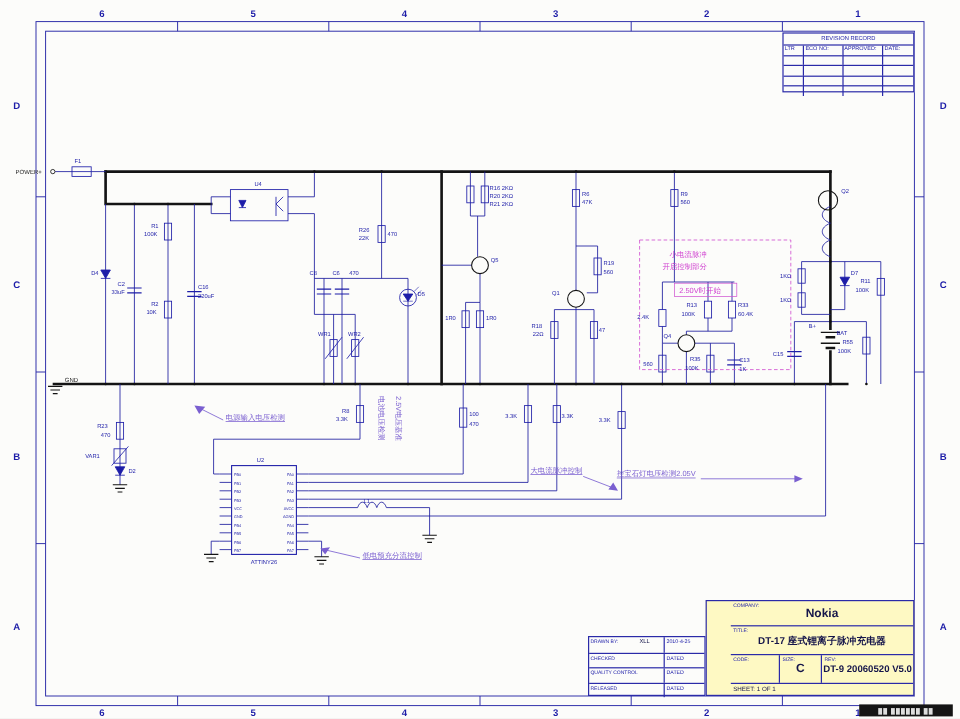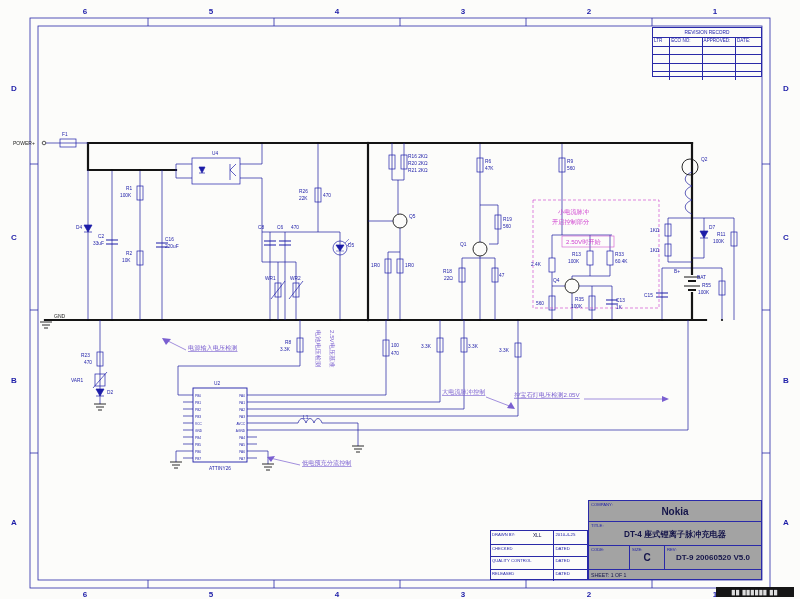--- a/index.html
+++ b/index.html
@@ -15,21 +15,21 @@
   .t-pin{fill:#1d1da8;font-size:3.2px;}
   .t-frame{fill:#1d1da8;font-size:8px;font-weight:bold;}
   
   .ovl{position:absolute;box-sizing:border-box;color:#15154a;}
   .rev-table{left:652px;top:27px;width:110px;height:50px;border:1px solid #2a2aa8;font-size:4.6px;color:#1d1da8;background:#fcfcfa;}
   .rev-title{height:9px;line-height:9px;text-align:center;border-bottom:0.5px solid #2a2aa8;font-size:4.8px;}
   .rev-grid{display:grid;grid-template-columns:15% 30% 31% 24%;}
   .rev-grid span{border-left:0.5px solid #2a2aa8;border-top:0.5px solid #2a2aa8;height:7.4px;padding-left:1px;overflow:hidden;}
   .rev-grid span:first-child{border-left:none;}
   .rev-head span{border-top:none;height:8px;}
-  .tblock{left:588px;top:500px;width:174px;height:80px;border:1px solid #2a2aa8;background:#a3a3a3;}
+  .tblock{left:588px;top:500px;width:174px;height:80px;border:1px solid #2a2aa8;background:#fef9c3;padding-left:20px;}
   .tb-small{display:block;font-size:4.2px;color:#1d1da8;padding:1px 0 0 2px;}
   .tb-company{height:20px;border-bottom:0.6px solid #2a2aa8;}
   .tb-company-name{text-align:center;font-size:10px;font-weight:bold;margin-top:-1px;}
   .tb-title{height:23px;border-bottom:0.6px solid #2a2aa8;}
   .tb-title-text{text-align:center;font-size:8.2px;font-weight:bold;margin-top:1px;}
   .tb-coderow{height:23px;border-bottom:0.6px solid #2a2aa8;display:flex;}
   .tb-code{width:40px;border-right:0.6px solid #2a2aa8;}
   .tb-size{width:34px;border-right:0.6px solid #2a2aa8;}
   .tb-size-val{text-align:center;font-size:10px;font-weight:bold;}
   .tb-rev{flex:1;}
@@ -373,21 +373,21 @@
       </div>
   </div>
 
   <div class="ovl tblock">
     <div class="tb-company">
       <span class="tb-small">COMPANY:</span>
       <div class="tb-company-name">Nokia</div>
     </div>
     <div class="tb-title">
       <span class="tb-small">TITLE:</span>
-      <div class="tb-title-text">DT-4 座式锂离子脉冲充电器</div>
+      <div class="tb-title-text">DT-17 座式锂离子脉冲充电器</div>
     </div>
     <div class="tb-coderow">
       <div class="tb-code">
         <span class="tb-small">CODE:</span>
       </div>
       <div class="tb-size">
         <span class="tb-small">SIZE:</span>
         <div class="tb-size-val">C</div>
       </div>
       <div class="tb-rev">

